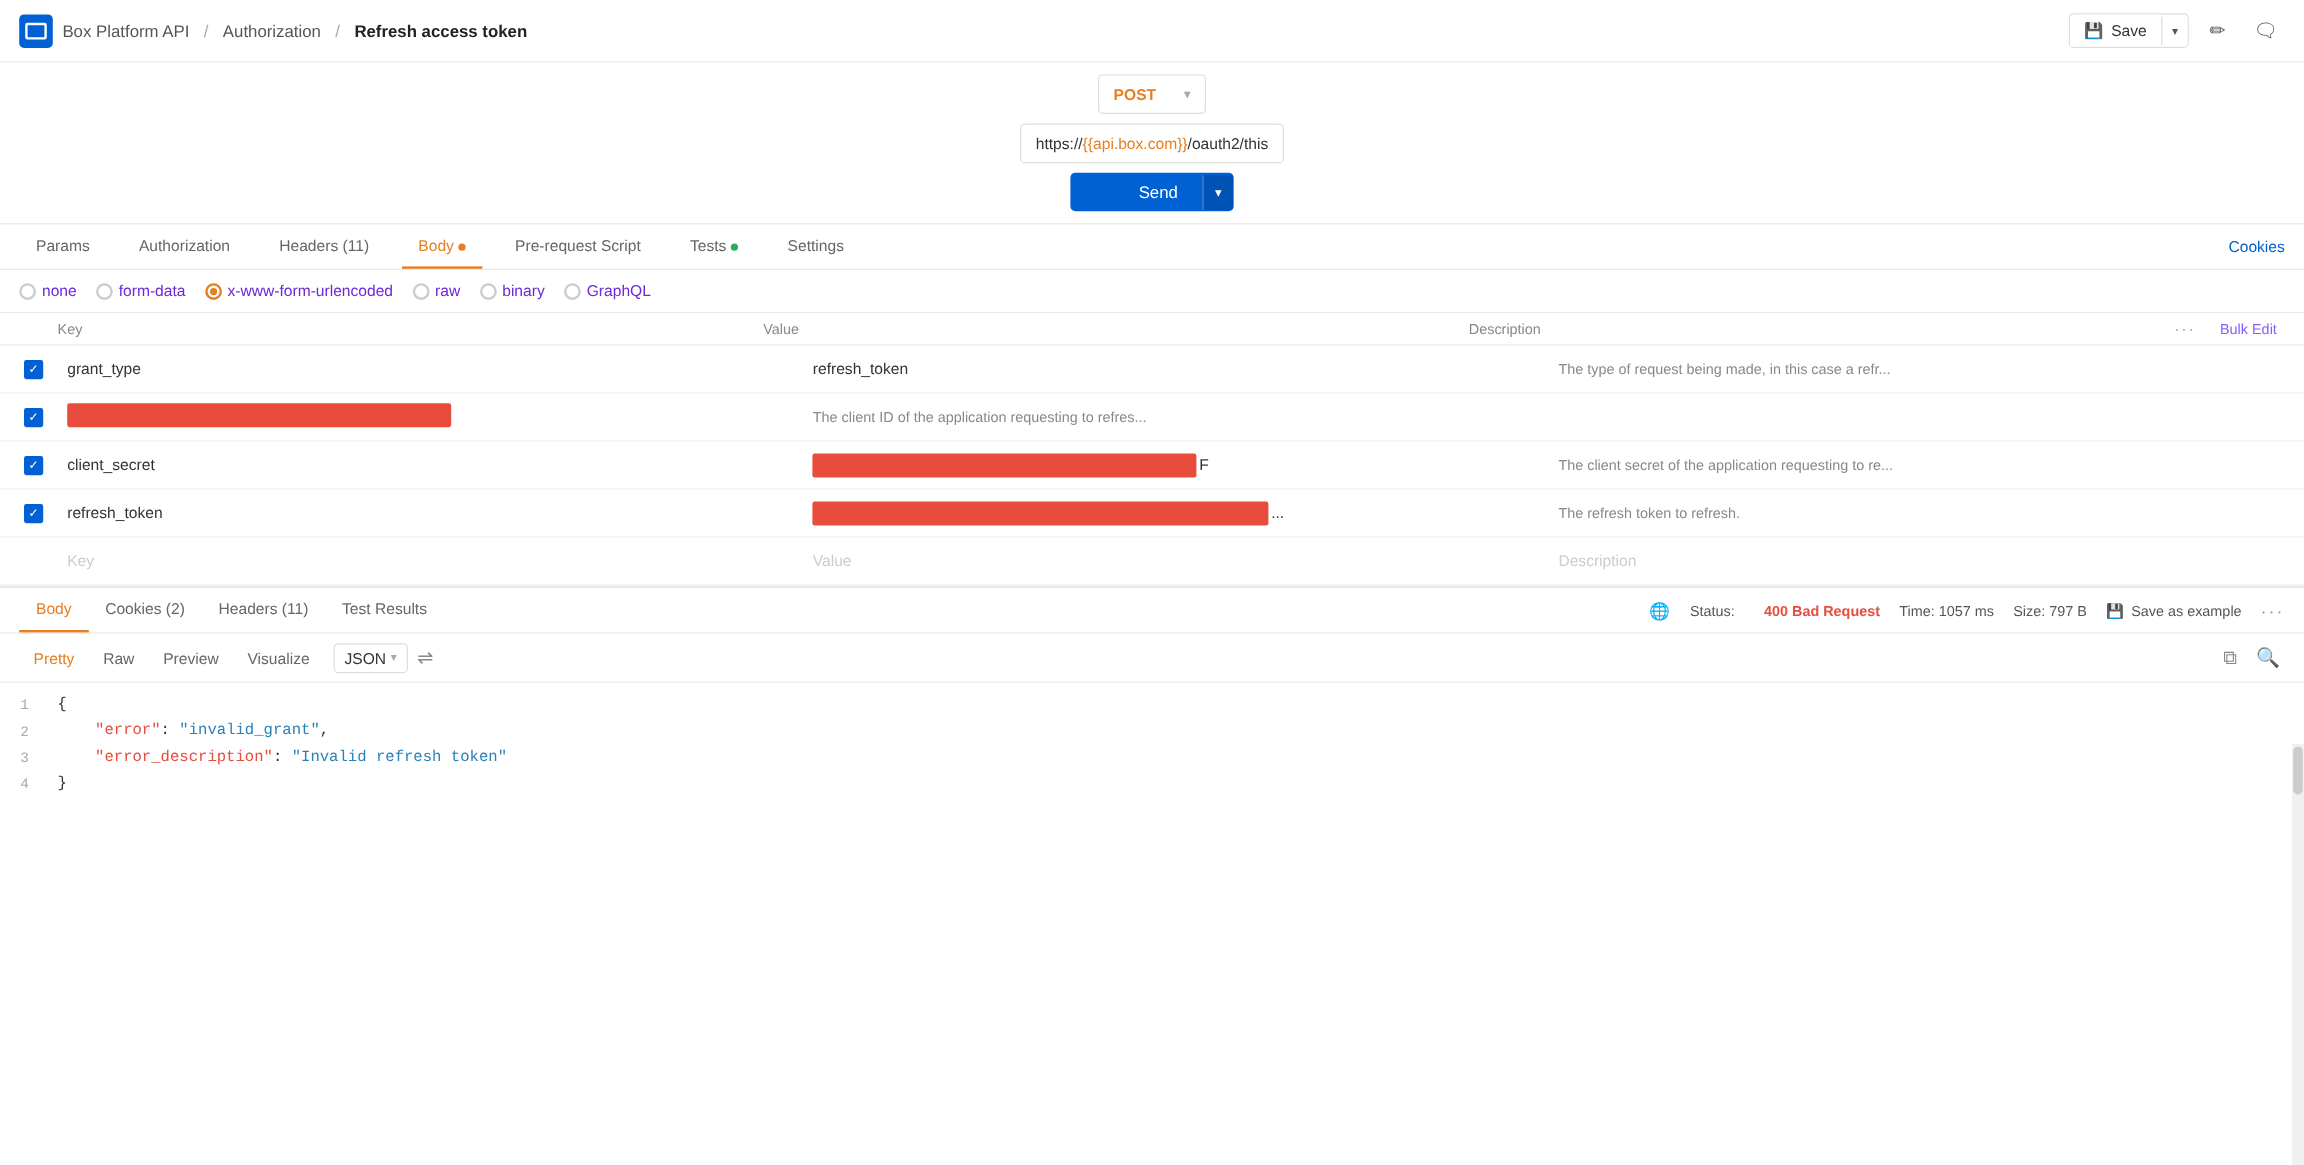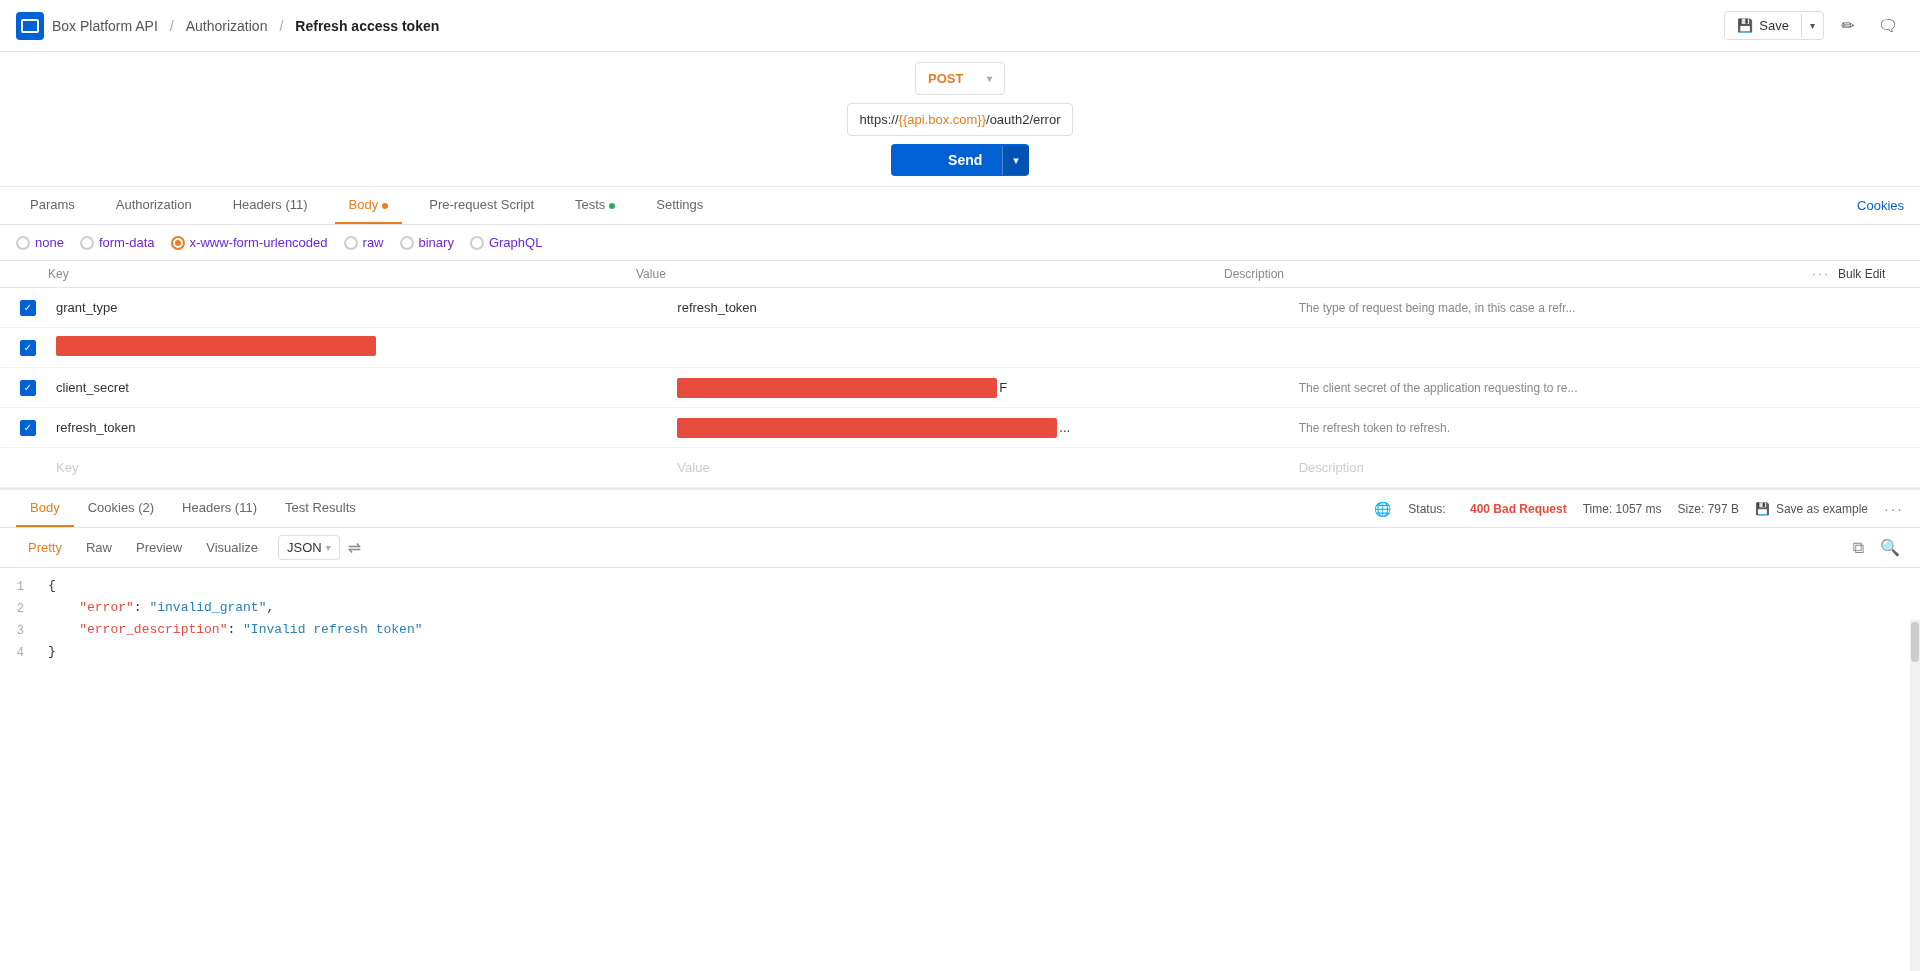--- a/index.html
+++ b/index.html
@@ -18,38 +18,38 @@
     .save-btn-arrow { padding: 6px 8px; background: #fff; border: none; border-left: 1px solid #ddd; cursor: pointer; font-size: 10px; color: #555; }
     .icon-btn { width: 32px; height: 32px; border: none; background: none; cursor: pointer; display: flex; align-items: center; justify-content: center; color: #555; font-size: 16px; }
 
     
     .url-bar { display: flex; align-items: center; gap: 8px; padding: 10px 16px; border-bottom: 1px solid #e8e8e8; flex-direction: column; }
     .method-select { display: flex; align-items: center; gap: 6px; padding: 8px 12px; border: 1px solid #ddd; border-radius: 4px; background: #fff; cursor: pointer; font-weight: 700; color: #e67e22; font-size: 13px; min-width: 90px; }
     .method-arrow { color: #aaa; font-size: 10px; margin-left: auto; }
     .url-input { flex: 1; padding: 8px 12px; border: 1px solid #ddd; border-radius: 4px; font-size: 13px; color: #333; outline: none; }
     .url-template { color: #e67e22; }
     .send-btn { display: flex; align-items: center; background: #0061d5; color: #fff; border: none; border-radius: 4px; cursor: pointer; overflow: hidden; }
-    .send-btn-main { padding: 8px 20px; font-size: 14px; font-weight: 700; background: none; border: none; color: #fff; cursor: pointer; margin-left: 37px; }
+    .send-btn-main { padding: 8px 20px; font-size: 14px; font-weight: 400; background: none; border: none; color: #fff; cursor: pointer; margin-left: 37px; }
     .send-btn-arrow { padding: 8px 10px; background: rgba(0,0,0,0.15); border: none; color: #fff; cursor: pointer; font-size: 11px; border-left: 1px solid rgba(255,255,255,0.3); }
 
     
     .tabs { display: flex; align-items: center; padding: 0 16px; border-bottom: 1px solid #e8e8e8; gap: 13px; }
     .tab { padding: 10px 14px; font-size: 13px; cursor: pointer; color: #666; border-bottom: 2px solid transparent; white-space: nowrap; }
     .tab.active { color: #e67e22; border-bottom-color: #e67e22; font-weight: 500; }
     .tab-dot { width: 6px; height: 6px; border-radius: 50%; background: #e67e22; display: inline-block; margin-left: 4px; vertical-align: middle; }
     .tab-dot-green { background: #27ae60; }
     .tab-cookies { margin-left: auto; color: #0061d5; font-size: 13px; cursor: pointer; }
 
     
     .body-options { display: flex; align-items: center; gap: 16px; padding: 10px 16px; border-bottom: 1px solid #e8e8e8; }
     .radio-option { display: flex; align-items: center; gap: 5px; cursor: pointer; font-size: 13px; color: #6d28d9; }
     .radio-circle { width: 14px; height: 14px; border-radius: 50%; border: 2px solid #ccc; display: flex; align-items: center; justify-content: center; }
     .radio-circle.selected { border-color: #e67e22; }
     .radio-inner { width: 6px; height: 6px; border-radius: 50%; background: #e67e22; }
-    .bulk-edit { color: #404040; font-size: 12px; cursor: pointer; }
+    .bulk-edit { color: #8b5cf6; font-size: 12px; cursor: pointer; margin-left: 12px; }
     .param-row { display: grid; grid-template-columns: 40px 1fr 1fr 1fr; padding: 4px 8px; border-bottom: 1px solid #f0f0f0; align-items: center; min-height: 40px; }
     .checkbox { width: 16px; height: 16px; border: 2px solid #0061d5; border-radius: 2px; background: #0061d5; display: flex; align-items: center; justify-content: center; cursor: pointer; }
     .checkbox-check { color: #fff; font-size: 10px; }
     .param-key { font-size: 13px; color: #333; padding: 4px 8px; }
     .param-value { font-size: 13px; color: #333; padding: 4px 8px; }
     .param-value-redacted { background: #e74c3c; color: transparent; border-radius: 2px; padding: 3px 4px; font-size: 12px; overflow: hidden; display: inline-block; max-width: 380px; white-space: nowrap; }
     .param-desc { font-size: 12px; color: #888; padding: 4px 8px; overflow: hidden; text-overflow: ellipsis; white-space: nowrap; }
     .empty-row { color: #ccc; padding: 6px 8px; font-size: 13px; }
 
     
@@ -116,21 +116,21 @@
     </button>
   </div>
 </div>
 
 <div class="url-bar">
   <div class="method-select">
     <span>POST</span>
     <span class="method-arrow">▾</span>
   </div>
   <div class="url-input">
-    <span>https://</span><span class="url-template">{{api.box.com}}</span><span>/oauth2/error</span>
+    <span>https://</span><span class="url-template">{{api.box.com}}</span><span>/oauth2/this</span>
   </div>
   <div class="send-btn">
     <button class="send-btn-main">Send</button>
     <button class="send-btn-arrow">▾</button>
   </div>
 </div>
 
 <div class="tabs">
   <div class="tab">
     <span>Params</span>
@@ -213,20 +213,21 @@
 
   <div class="param-row">
     <div style="display:flex;align-items:center;justify-content:center;">
       <div class="checkbox">
           <span class="checkbox-check">✓</span>
         </div>
     </div>
     <div class="param-value">
       <span class="param-value-redacted" style="width:320px;display:inline-block;">​​​​​​​​​​​​​​​​​​​​​​​​​​​​​​​</span>
     </div>
+    <div class="param-desc">The client ID of the application requesting to refres...</div>
   </div>
 
   <div class="param-row">
     <div style="display:flex;align-items:center;justify-content:center;">
       <div class="checkbox">
           <span class="checkbox-check">✓</span>
         </div>
     </div>
     <div class="param-key">client_secret</div>
     <div class="param-value" style="display:flex;align-items:center;">

